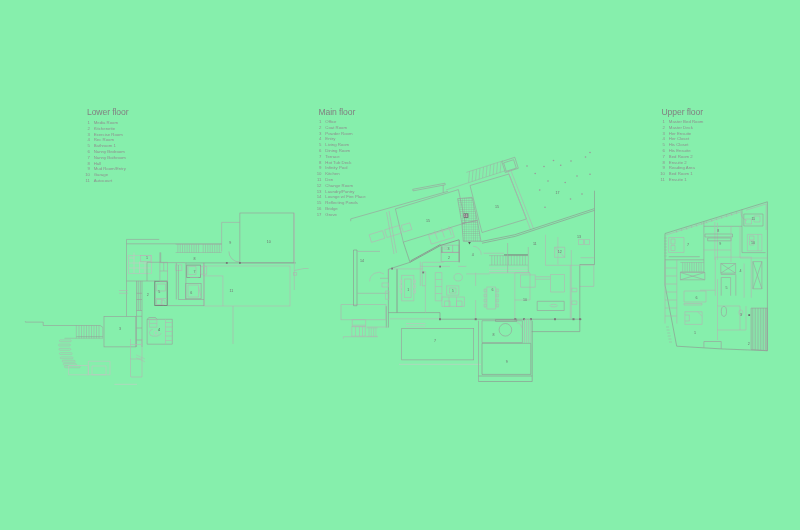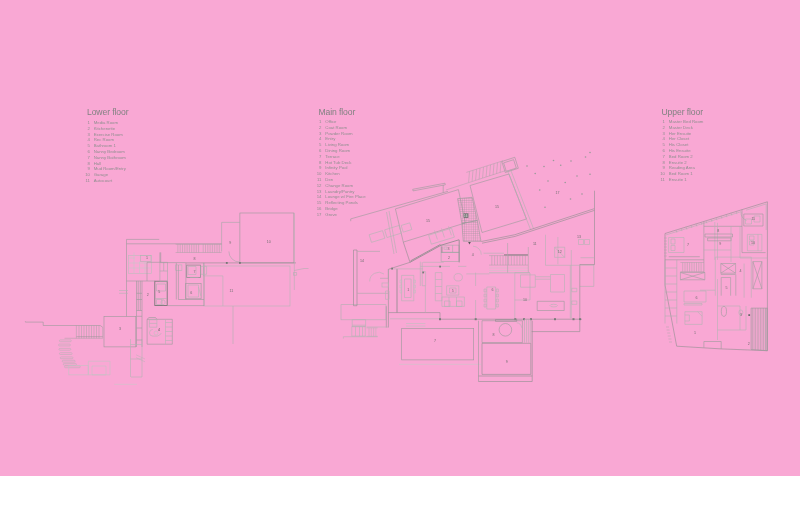--- a/index.html
+++ b/index.html
@@ -1,16 +1,16 @@
 <!DOCTYPE html>
 <html><head>
 <meta charset="utf-8">
 <style>
 html,body{margin:0;padding:0;background:#ffffff;}
-#page{position:relative;width:800px;height:476px;background:#f9a8d4;overflow:hidden;
+#page{position:relative;width:800px;height:530px;background:#86efac;overflow:hidden;
  font-family:"Liberation Sans", sans-serif;}
 svg text{font-family:"Liberation Sans", sans-serif;}
 </style>
 </head>
 <body>
 <div id="page">
 <svg width="800" height="530" viewBox="0 0 800 530">
 <defs>
 <pattern id="stairV" width="2.6" height="8" patternUnits="userSpaceOnUse">
   <path d="M0,0 V8" stroke="#9a9a9a" stroke-width="0.5" fill="none"></path>

